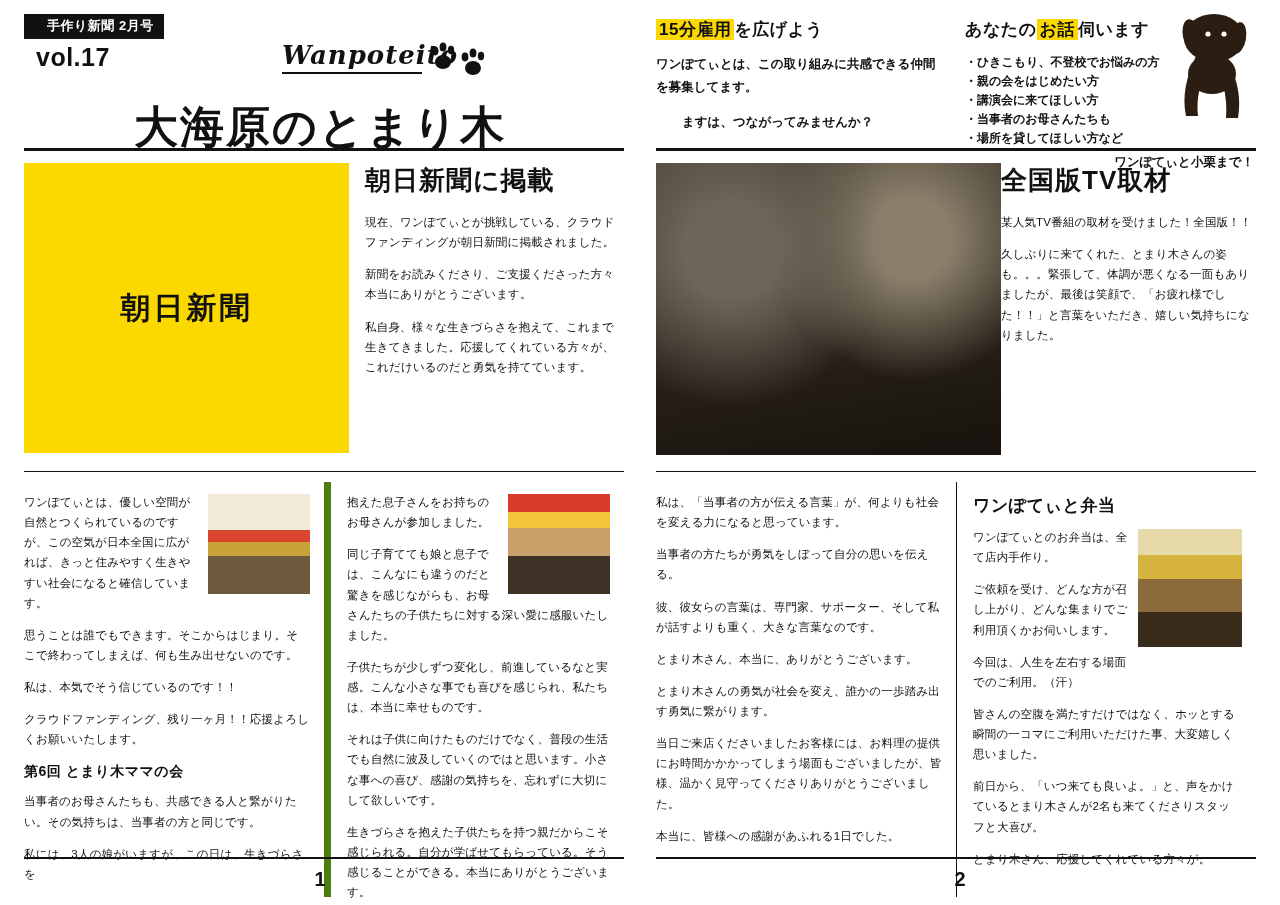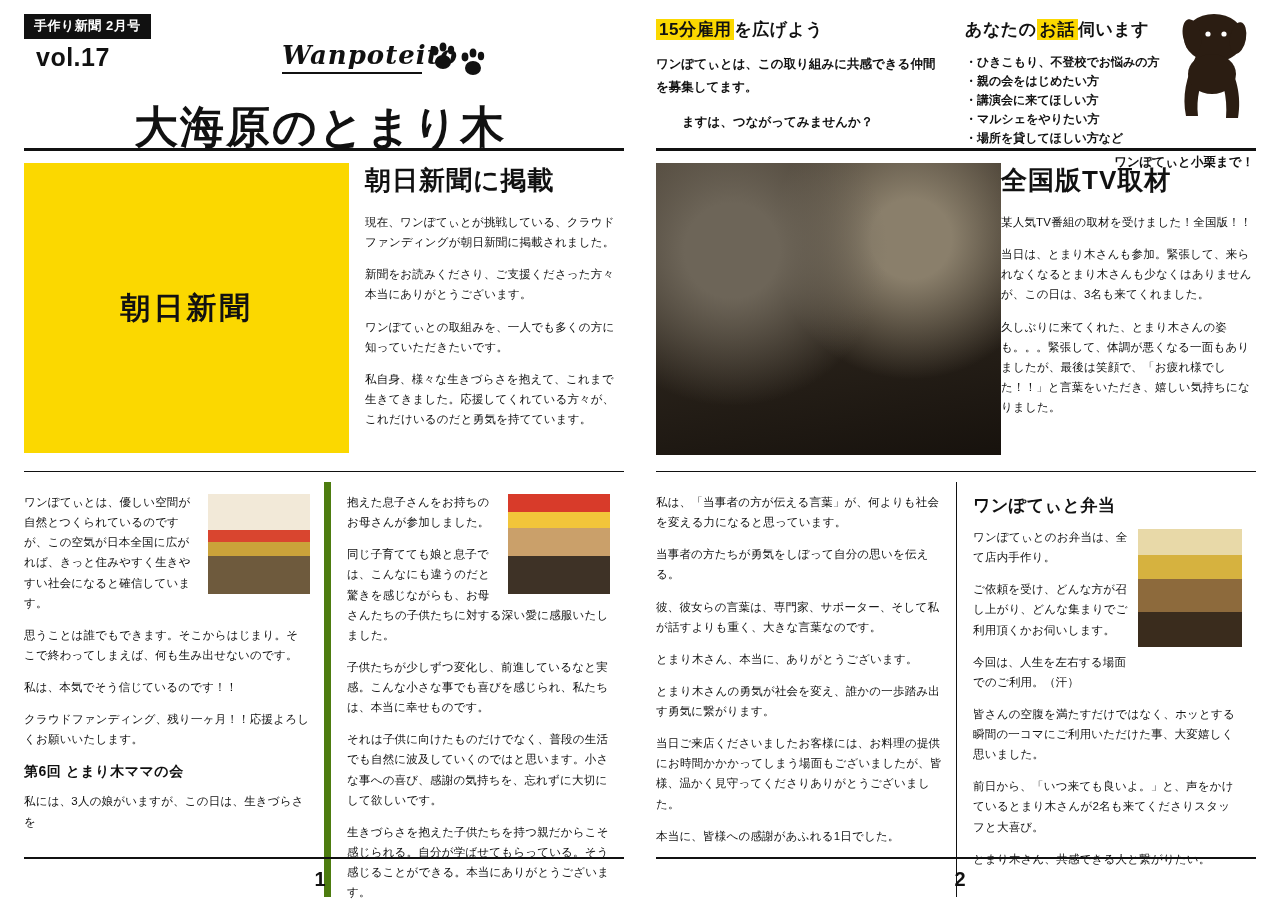--- a/index.html
+++ b/index.html
@@ -24,21 +24,21 @@
   .sheet.left { padding-left:24px; padding-right:16px; }
   .sheet.right { padding-left:16px; padding-right:24px; }
 
   
   .masthead { position:relative; height:128px; }
   .issue-tag {
     display:inline-block;
     background:#111; color:#fff;
     font-family:"Liberation Sans", sans-serif;
     font-weight:bold; font-size:13px;
-    padding:3px 10px 4px 10px;
+    padding:3px 10px 4px 23px;
     letter-spacing:0.5px;
   }
   .vol {
     font-family:"Liberation Sans", sans-serif;
     font-weight:bold; font-size:25px;
     margin-top:4px; margin-left:12px;
     letter-spacing:0.5px;
   }
   .brand-script {
     position:absolute; left:258px; top:26px;
@@ -186,35 +186,35 @@
     <div class="rule-thick"></div>
 
     <div class="top-block">
       <div class="yellow-box">
         <span>朝日新聞</span>
       </div>
       <div class="top-col">
         <h2 class="sec-head">朝日新聞に掲載</h2>
         <p class="body">現在、ワンぽてぃとが挑戦している、クラウドファンディングが朝日新聞に掲載されました。</p>
         <p class="body">新聞をお読みくださり、ご支援くださった方々本当にありがとうございます。</p>
-        <p class="body">ワンぽてぃとの取組みを、一人でも多くの方に知っていただきたいです。</p>
         <p class="body">私自身、様々な生きづらさを抱えて、これまで生きてきました。応援してくれている方々が、これだけいるのだと勇気を持てています。</p>
       </div>
     </div>
 
     <div class="rule-thin" style="margin-top:8px;"></div>
 
     <div class="bottom-wrap">
       <div class="col">
         <div class="photo float-photo ph2" style="width:102px;height:100px;"></div>
         <p class="body">ワンぽてぃとは、優しい空間が自然とつくられているのですが、この空気が日本全国に広がれば、きっと住みやすく生きやすい社会になると確信しています。</p>
         <p class="body">思うことは誰でもできます。そこからはじまり。そこで終わってしまえば、何も生み出せないのです。</p>
         <p class="body">私は、本気でそう信じているのです！！</p>
         <p class="body">クラウドファンディング、残り一ヶ月！！応援よろしくお願いいたします。</p>
         <h3 class="sub-head">第6回 とまり木ママの会</h3>
+        <p class="body">当事者のお母さんたちも、共感できる人と繋がりたい。その気持ちは、当事者の方と同じです。</p>
         <p class="body">私には、3人の娘がいますが、この日は、生きづらさを</p>
       </div>
       <div class="col second">
         <div class="photo float-photo ph3" style="width:102px;height:100px;"></div>
         <p class="body">抱えた息子さんをお持ちのお母さんが参加しました。</p>
         <p class="body">同じ子育てても娘と息子では、こんなにも違うのだと驚きを感じながらも、お母さんたちの子供たちに対する深い愛に感服いたしました。</p>
         <p class="body">子供たちが少しずつ変化し、前進しているなと実感。こんな小さな事でも喜びを感じられ、私たちは、本当に幸せものです。</p>
         <p class="body">それは子供に向けたものだけでなく、普段の生活でも自然に波及していくのではと思います。小さな事への喜び、感謝の気持ちを、忘れずに大切にして欲しいです。</p>
         <p class="body">生きづらさを抱えた子供たちを持つ親だからこそ感じられる。自分が学ばせてもらっている。そう感じることができる。本当にありがとうございます。</p>
       </div>
@@ -248,35 +248,34 @@
             <path d="M62 48 C70 66 76 84 74 106 L86 106 C90 84 84 62 74 48 Z"></path>
             <ellipse cx="60" cy="62" rx="24" ry="20"></ellipse>
           </g>
           <circle cx="56" cy="22" r="2.6" fill="#fff"></circle>
           <circle cx="72" cy="22" r="2.6" fill="#fff"></circle>
         </svg>
         <ul class="bullets">
           <li>ひきこもり、不登校でお悩みの方</li>
           <li>親の会をはじめたい方</li>
           <li>講演会に来てほしい方</li>
-          <li>マルシェをやりたい方</li>
+          <li>当事者のお母さんたちも</li>
           <li>場所を貸してほしい方など</li>
         </ul>
         <div class="sign-off">ワンぽてぃと小栗まで！</div>
       </div>
     </div>
 
     <div class="rule-thick"></div>
 
     <div class="r-top">
       <div class="photo r-photo-big ph1"></div>
       <div class="r-top-col">
         <h2 class="sec-head">全国版TV取材</h2>
         <p class="body">某人気TV番組の取材を受けました！全国版！！</p>
-        <p class="body">当日は、とまり木さんも参加。緊張して、来られなくなるとまり木さんも少なくはありませんが、この日は、3名も来てくれました。</p>
         <p class="body">久しぶりに来てくれた、とまり木さんの姿も。。。緊張して、体調が悪くなる一面もありましたが、最後は笑顔で、「お疲れ様でした！！」と言葉をいただき、嬉しい気持ちになりました。</p>
       </div>
     </div>
 
     <div class="rule-thin" style="margin-top:8px;"></div>
 
     <div class="r-bottom">
       <div class="r-col">
         <p class="body">私は、「当事者の方が伝える言葉」が、何よりも社会を変える力になると思っています。</p>
         <p class="body">当事者の方たちが勇気をしぼって自分の思いを伝える。</p>
@@ -287,21 +286,21 @@
         <p class="body">本当に、皆様への感謝があふれる1日でした。</p>
       </div>
       <div class="r-col second">
         <h3 class="sub-head" style="margin-top:2px;font-size:17px;">ワンぽてぃと弁当</h3>
         <div class="photo float-photo ph4" style="width:104px;height:118px;"></div>
         <p class="body">ワンぽてぃとのお弁当は、全て店内手作り。</p>
         <p class="body">ご依頼を受け、どんな方が召し上がり、どんな集まりでご利用頂くかお伺いします。</p>
         <p class="body">今回は、人生を左右する場面でのご利用。（汗）</p>
         <p class="body">皆さんの空腹を満たすだけではなく、ホッとする瞬間の一コマにご利用いただけた事、大変嬉しく思いました。</p>
         <p class="body">前日から、「いつ来ても良いよ。」と、声をかけているとまり木さんが2名も来てくださりスタッフと大喜び。</p>
-        <p class="body">とまり木さん、共感できる人と繋がりたい。</p>
+        <p class="body">とまり木さん、応援してくれている方々が。</p>
       </div>
     </div>
 
     <div class="foot-rule r"></div>
     <div class="page-num">2</div>
   </div>
 
 </div>
 
 </body></html>

